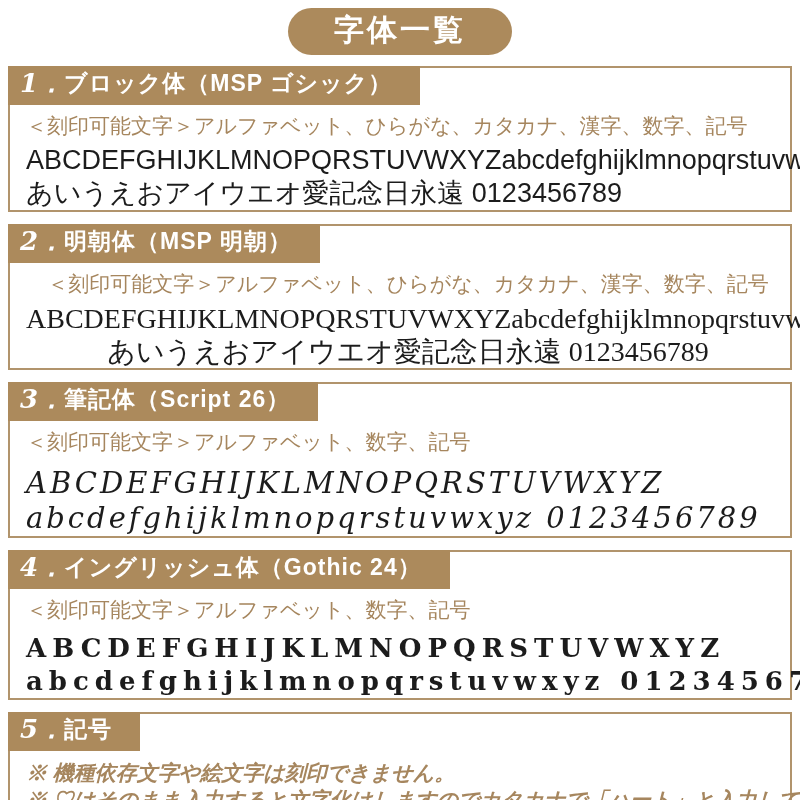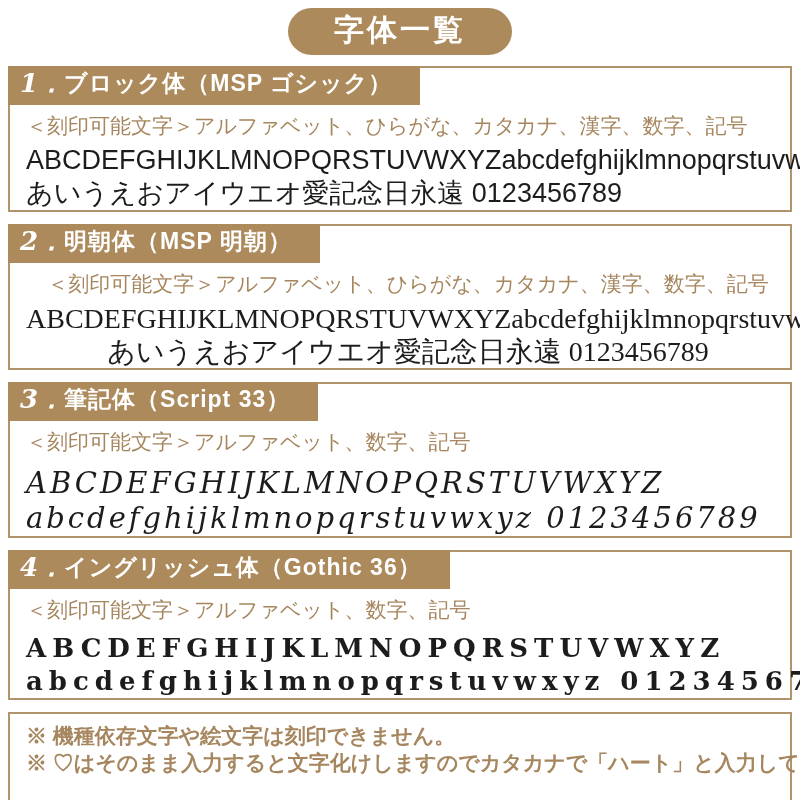--- a/index.html
+++ b/index.html
@@ -100,20 +100,21 @@
     letter-spacing: 6px;
   }
   .sample.blackletter.first { margin-top: 10px; }
   .note {
     padding-left: 16px;
     color: var(--note);
     font-weight: bold;
     font-size: 21px;
     line-height: 27px;
     white-space: nowrap;
+    font-style: italic;
   }
   .note.first { margin-top: 8px; }
   .s1 { min-height: 135px; }
   .s2 { min-height: 135px; text-align: center; }
   .s3 { min-height: 146px; }
   .s4 { min-height: 134px; }
   .s5 { min-height: 131px; }
 </style>
 </head>
 <body>
@@ -138,36 +139,40 @@
       <span class="ttl">明朝体（MSP 明朝）</span>
     </div>
     <div class="label">＜刻印可能文字＞アルファベット、ひらがな、カタカナ、漢字、数字、記号</div>
     <div class="sample mincho first">ABCDEFGHIJKLMNOPQRSTUVWXYZabcdefghijklmnopqrstuvwxyz</div>
     <div class="sample mincho">あいうえおアイウエオ愛記念日永遠 0123456789</div>
   </section>
 
   <section class="box s3">
     <div class="bar">
       <span class="num">3．</span>
-      <span class="ttl">筆記体（Script 33）</span>
+      <span class="ttl">筆記体（Script 26）</span>
     </div>
     <div class="label">＜刻印可能文字＞アルファベット、数字、記号</div>
     <div class="sample script first">ABCDEFGHIJKLMNOPQRSTUVWXYZ</div>
     <div class="sample script">abcdefghijklmnopqrstuvwxyz  0123456789</div>
   </section>
 
   <section class="box s4">
     <div class="bar">
       <span class="num">4．</span>
-      <span class="ttl">イングリッシュ体（Gothic 36）</span>
+      <span class="ttl">イングリッシュ体（Gothic 24）</span>
     </div>
     <div class="label">＜刻印可能文字＞アルファベット、数字、記号</div>
     <div class="sample blackletter first">ABCDEFGHIJKLMNOPQRSTUVWXYZ</div>
     <div class="sample blackletter">abcdefghijklmnopqrstuvwxyz  0123456789</div>
   </section>
 
   <section class="box s5">
+    <div class="bar">
+      <span class="num">5．</span>
+      <span class="ttl">記号</span>
+    </div>
     <div class="note first">※ 機種依存文字や絵文字は刻印できません。</div>
     <div class="note">※ ♡はそのまま入力すると文字化けしますのでカタカナで「ハート」と入力してください。</div>
 
   </section>
 
 </div>
 
 </body></html>

